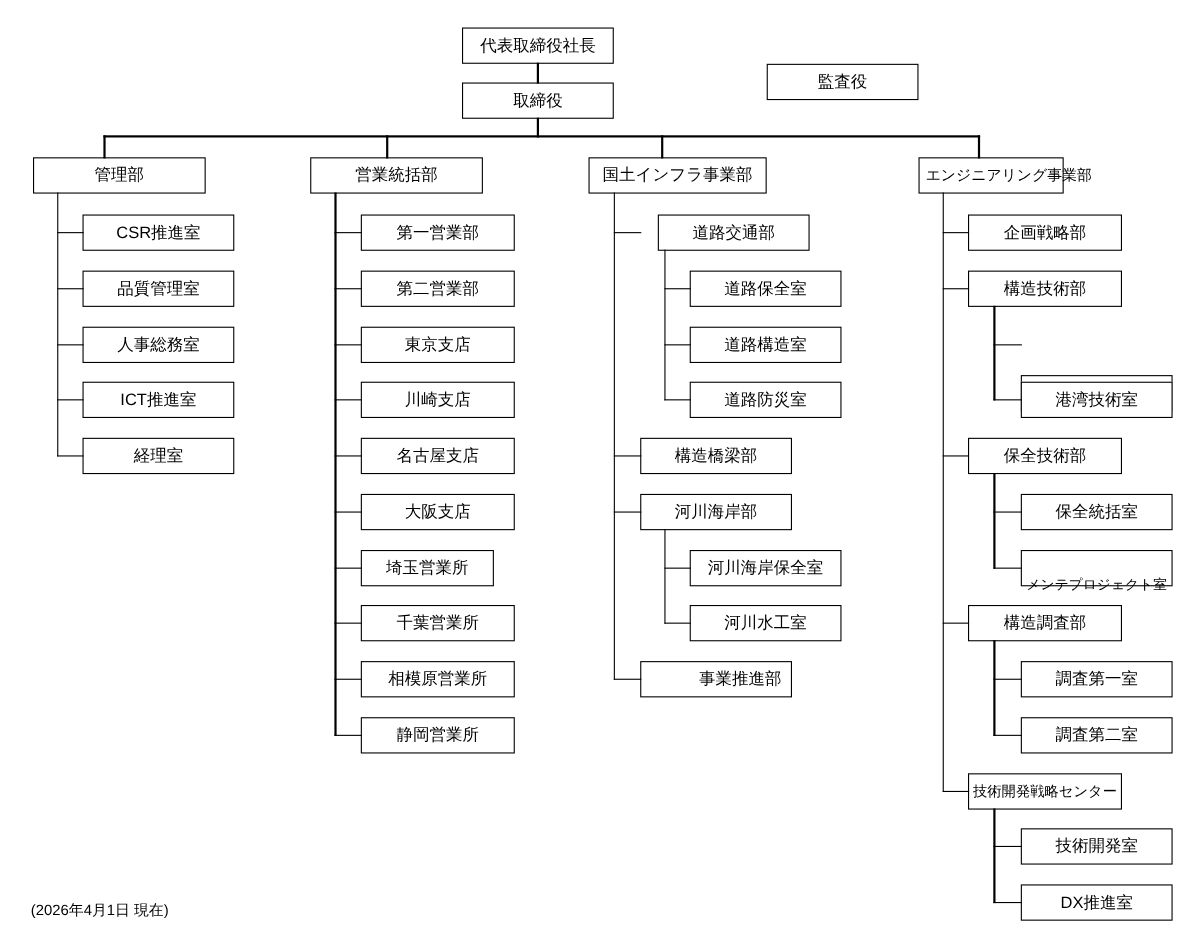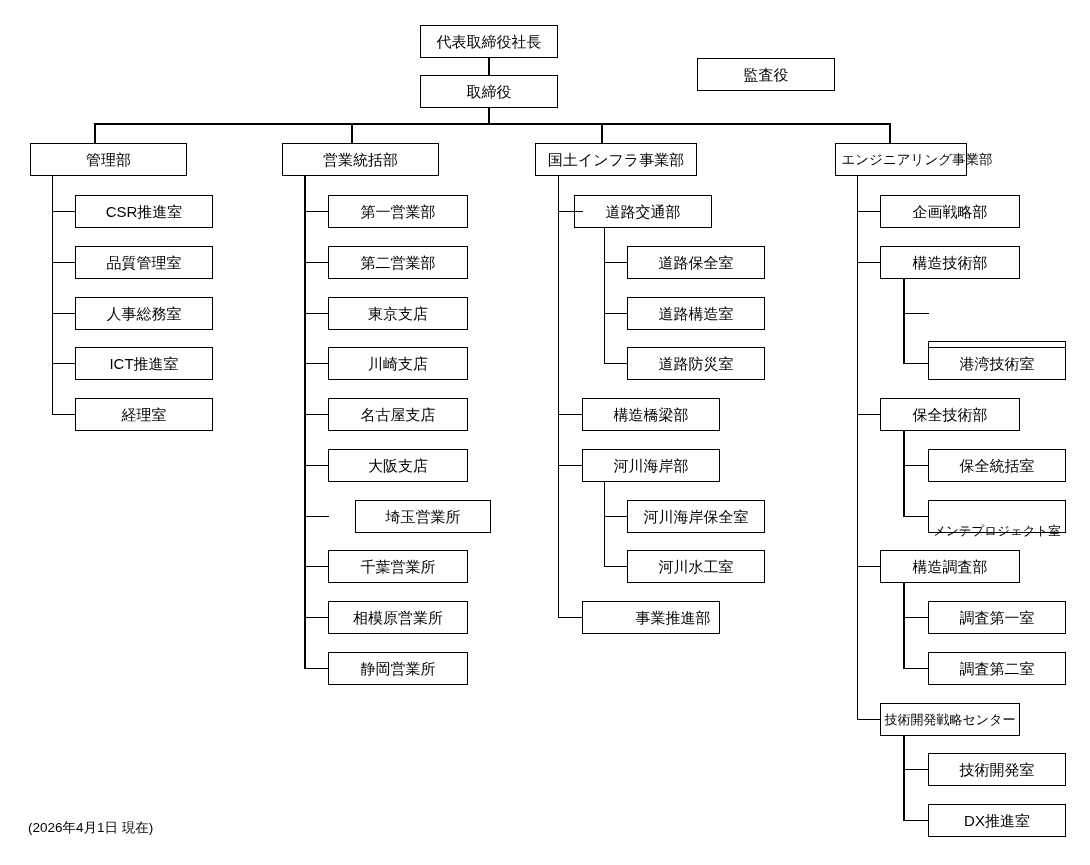--- a/index.html
+++ b/index.html
@@ -104,42 +104,42 @@
     </div>
     <div class="cline" style="left: 304.25px; top: 362.75px; width: 24.5px; height: 1.5px;"></div>
     <div class="node" style="left: 328px; top: 398px; width: 140px;">
       <span>名古屋支店</span>
     </div>
     <div class="cline" style="left: 304.25px; top: 413.75px; width: 24.5px; height: 1.5px;"></div>
     <div class="node" style="left: 328px; top: 449px; width: 140px;">
       <span>大阪支店</span>
     </div>
     <div class="cline" style="left: 304.25px; top: 464.75px; width: 24.5px; height: 1.5px;"></div>
-    <div class="node" style="left: 328px; top: 500px; width: 136px; margin-left: 27px;">
+    <div class="node" style="left: 328px; top: 500px; width: 121px;">
       <span>埼玉営業所</span>
     </div>
     <div class="cline" style="left: 304.25px; top: 515.75px; width: 24.5px; height: 1.5px;"></div>
     <div class="node" style="left: 328px; top: 550px; width: 140px;">
       <span>千葉営業所</span>
     </div>
     <div class="cline" style="left: 304.25px; top: 565.75px; width: 24.5px; height: 1.5px;"></div>
     <div class="node" style="left: 328px; top: 601px; width: 140px;">
       <span>相模原営業所</span>
     </div>
     <div class="cline" style="left: 304.25px; top: 616.75px; width: 24.5px; height: 1.5px;"></div>
     <div class="node" style="left: 328px; top: 652px; width: 140px;">
       <span>静岡営業所</span>
     </div>
     <div class="cline" style="left: 304.25px; top: 667.75px; width: 24.5px; height: 1.5px;"></div>
     <div class="cline" style="left: 304.25px; top: 175.25px; width: 1.5px; height: 494px;"></div>
     <div class="node" style="left: 535px; top: 143px; width: 162px;">
       <span>国土インフラ事業部</span>
     </div>
     <div class="cline" style="left: 601.25px; top: 123.25px; width: 1.5px; height: 20.5px;"></div>
-    <div class="node" style="left: 574px; top: 195px; width: 138px;">
+    <div class="node" style="left: 598px; top: 195px; width: 138px;">
       <span>道路交通部</span>
     </div>
     <div class="cline" style="left: 557.75px; top: 210.75px; width: 25px; height: 1.5px;"></div>
     <div class="node" style="left: 627px; top: 246px; width: 138px;">
       <span>道路保全室</span>
     </div>
     <div class="cline" style="left: 603.75px; top: 261.75px; width: 24px; height: 1.5px;"></div>
     <div class="node" style="left: 627px; top: 297px; width: 138px;">
       <span>道路構造室</span>
     </div>

